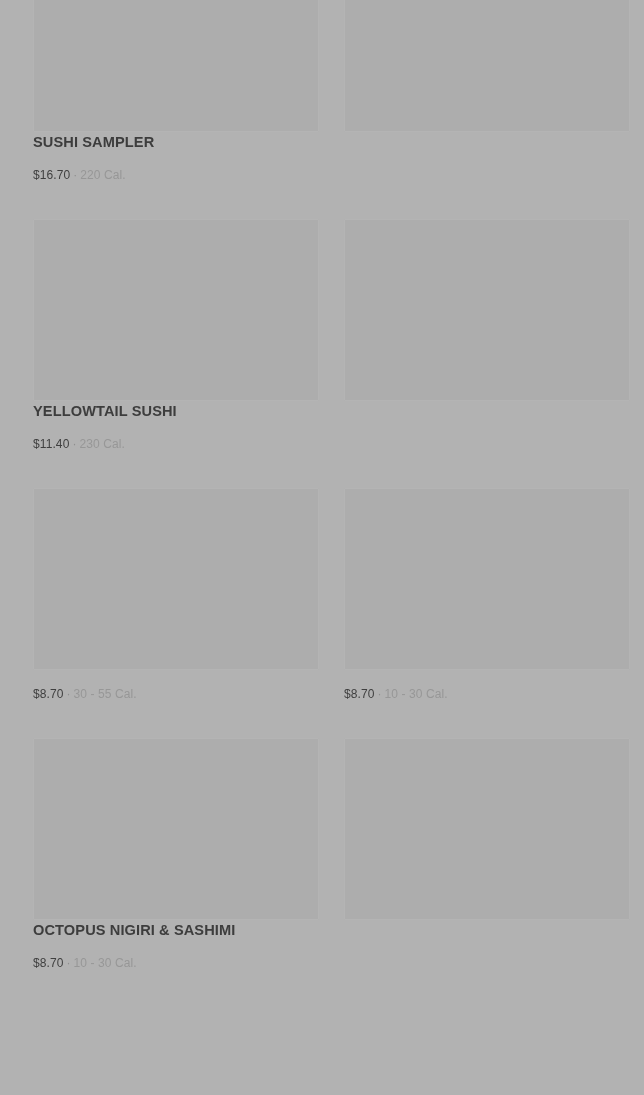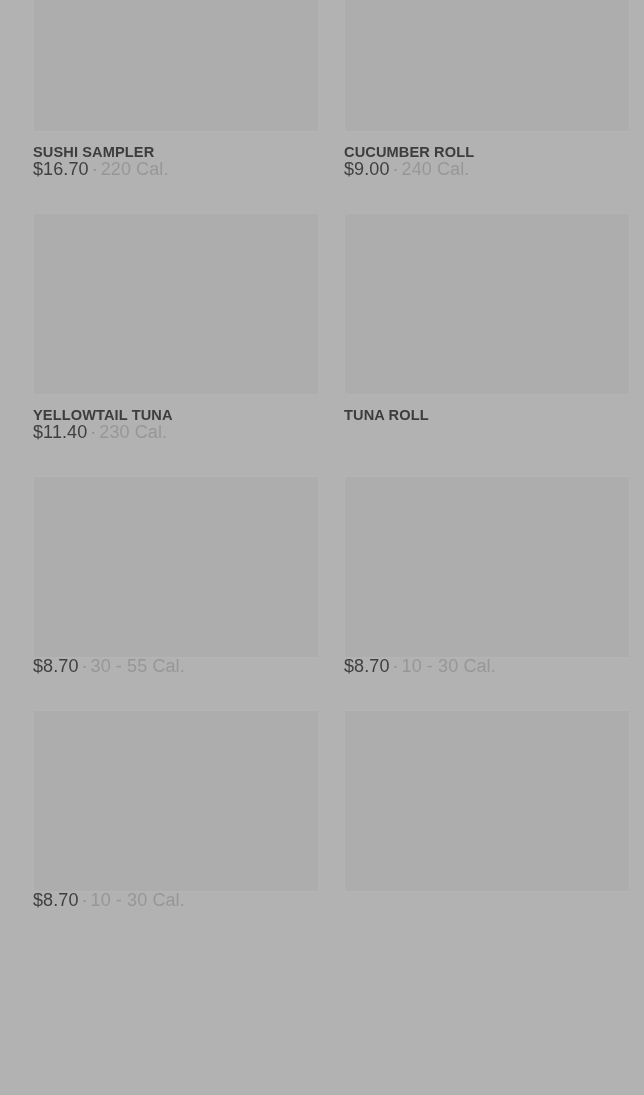--- a/index.html
+++ b/index.html
@@ -43,28 +43,28 @@
     border-radius: 1px;
     margin-top: 22px;
   }
 
   .item-title {
     font-size: 14.6px;
     line-height: 18px;
     font-weight: 600;
     color: #3d3d3d;
     letter-spacing: 0.1px;
-    margin-top: 11px;
+    margin-top: 1px;
     white-space: nowrap;
   }
 
   .item-meta {
-    font-size: 18px;
+    font-size: 12px;
     line-height: 16px;
-    margin-top: 0;
+    margin-top: 16px;
     white-space: nowrap;
   }
 
   .item-price {
     color: #3f3f3f;
     letter-spacing: 0.1px;
   }
 
   .meta-sep {
     color: #8f8f8f;
@@ -84,56 +84,52 @@
   <div class="menu-item">
     <div class="item-image"></div>
     <div class="item-title">SUSHI SAMPLER</div>
     <div class="item-meta">
       <span class="item-price">$16.70</span><span class="meta-sep">·</span><span class="item-calories">220 Cal.</span>
     </div>
   </div>
 
   <div class="menu-item">
     <div class="item-image"></div>
-    <div class="item-title">CUCUMBER ROLL</div>
-    <div class="item-meta">
-      <span class="item-price">$9.00</span><span class="meta-sep">·</span><span class="item-calories">240 Cal.</span>
-    </div>
   </div>
 
 
   <div class="menu-item">
     <div class="item-image"></div>
-    <div class="item-title">YELLOWTAIL TUNA</div>
+    <div class="item-title">YELLOWTAIL SUSHI</div>
     <div class="item-meta">
       <span class="item-price">$11.40</span><span class="meta-sep">·</span><span class="item-calories">230 Cal.</span>
     </div>
   </div>
 
   <div class="menu-item">
     <div class="item-image"></div>
-    <div class="item-title">TUNA ROLL</div>
   </div>
 
   <div class="menu-item">
     <div class="item-image"></div>
     <div class="item-meta">
       <span class="item-price">$8.70</span><span class="meta-sep">·</span><span class="item-calories">30 - 55 Cal.</span>
     </div>
   </div>
 
   <div class="menu-item">
     <div class="item-image"></div>
     <div class="item-meta">
       <span class="item-price">$8.70</span><span class="meta-sep">·</span><span class="item-calories">10 - 30 Cal.</span>
     </div>
   </div>
 
   <div class="menu-item">
     <div class="item-image"></div>
+    <div class="item-title">OCTOPUS NIGIRI &amp; SASHIMI</div>
     <div class="item-meta">
       <span class="item-price">$8.70</span><span class="meta-sep">·</span><span class="item-calories">10 - 30 Cal.</span>
     </div>
   </div>
 
   <div class="menu-item">
     <div class="item-image"></div>
     <div class="item-title"></div>
 
   </div>

